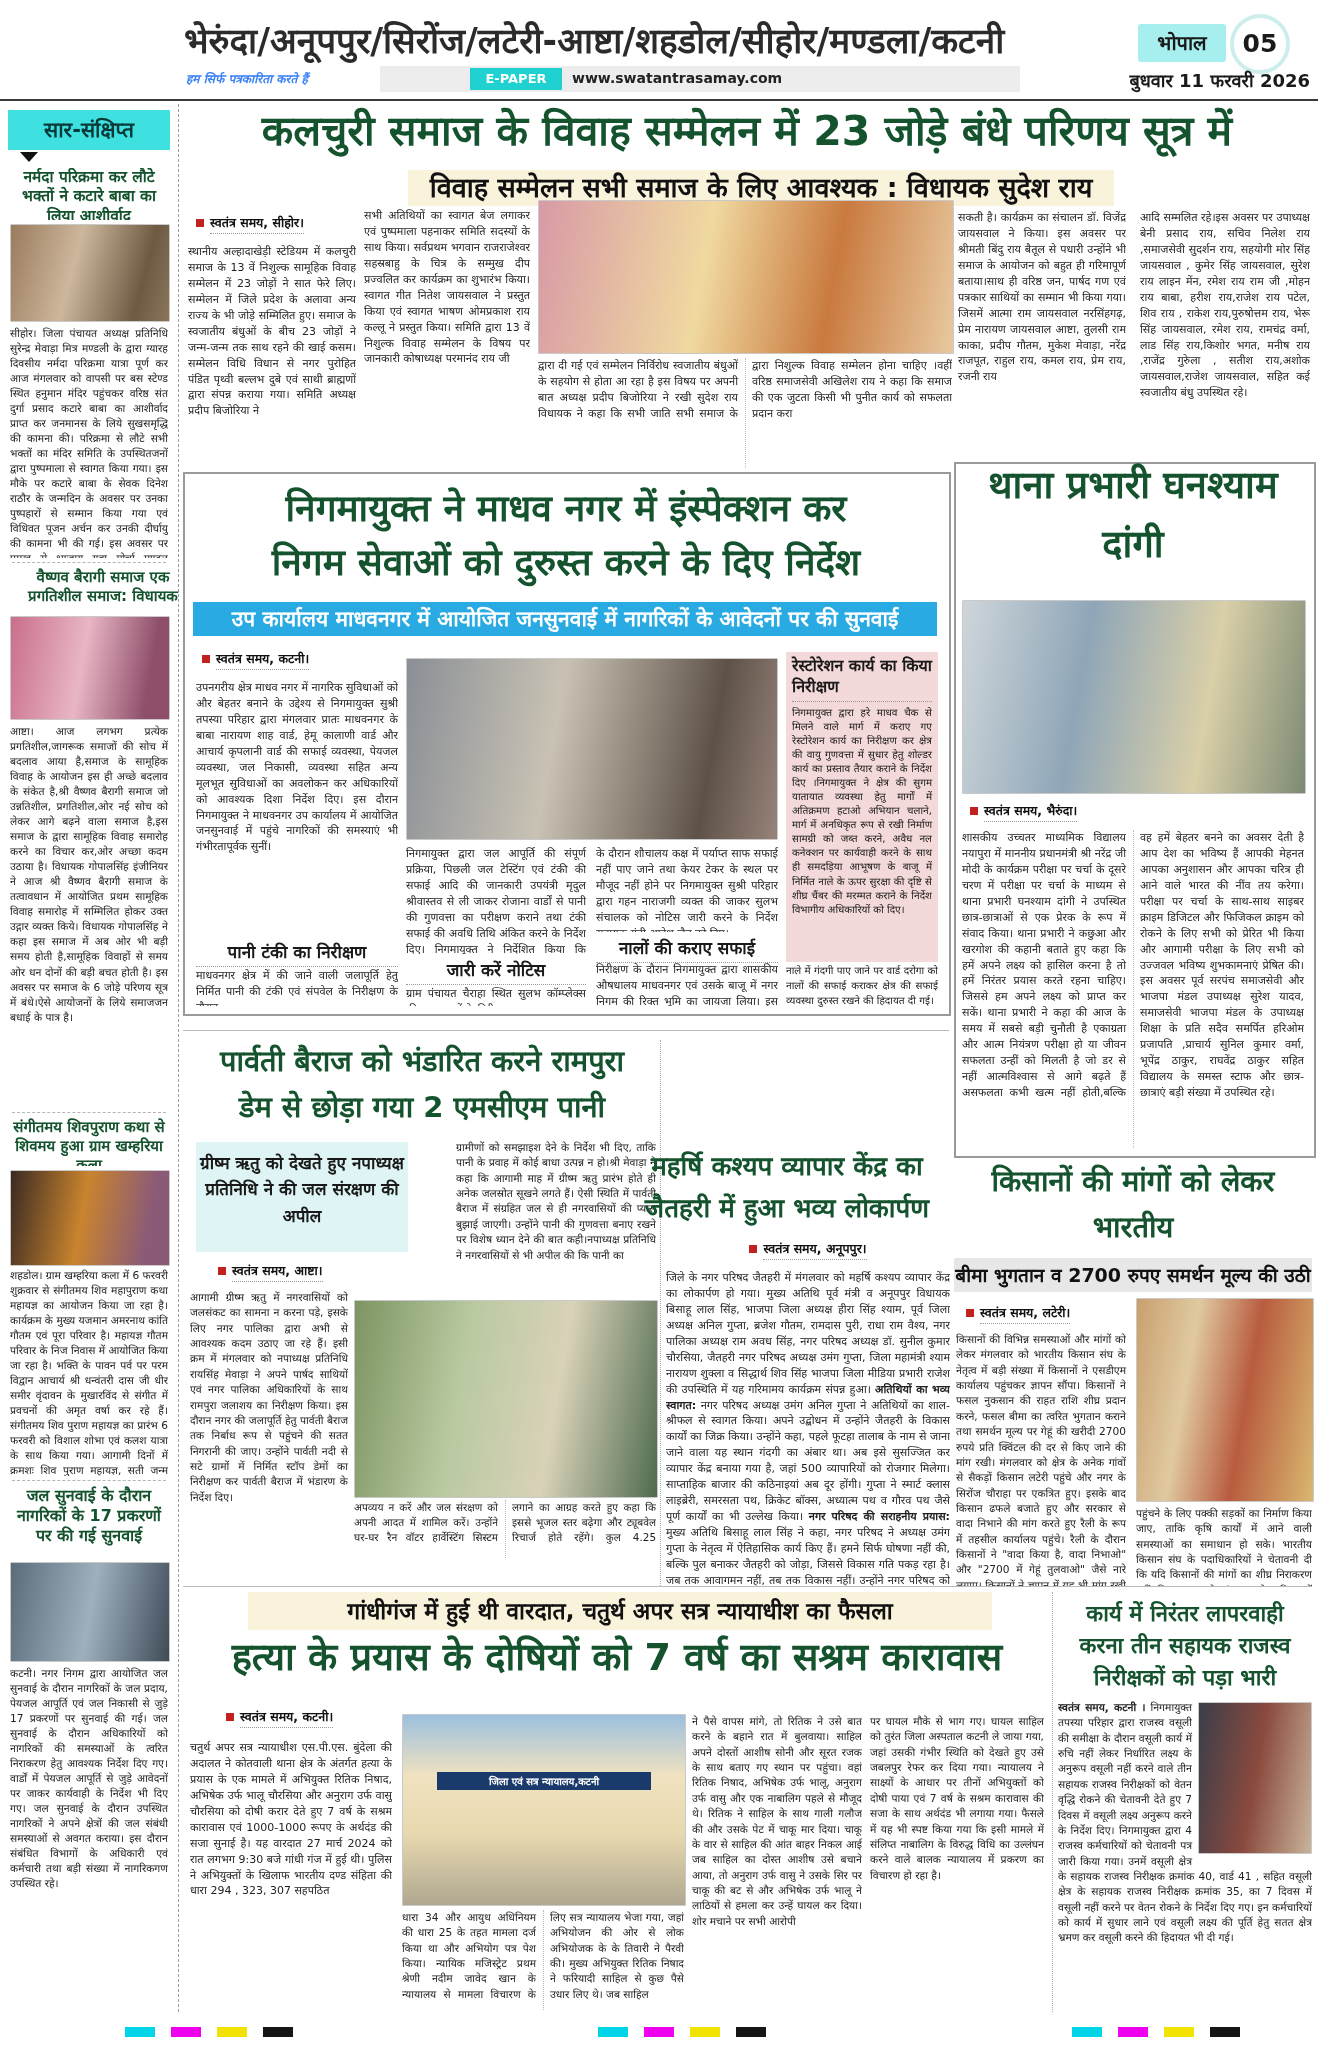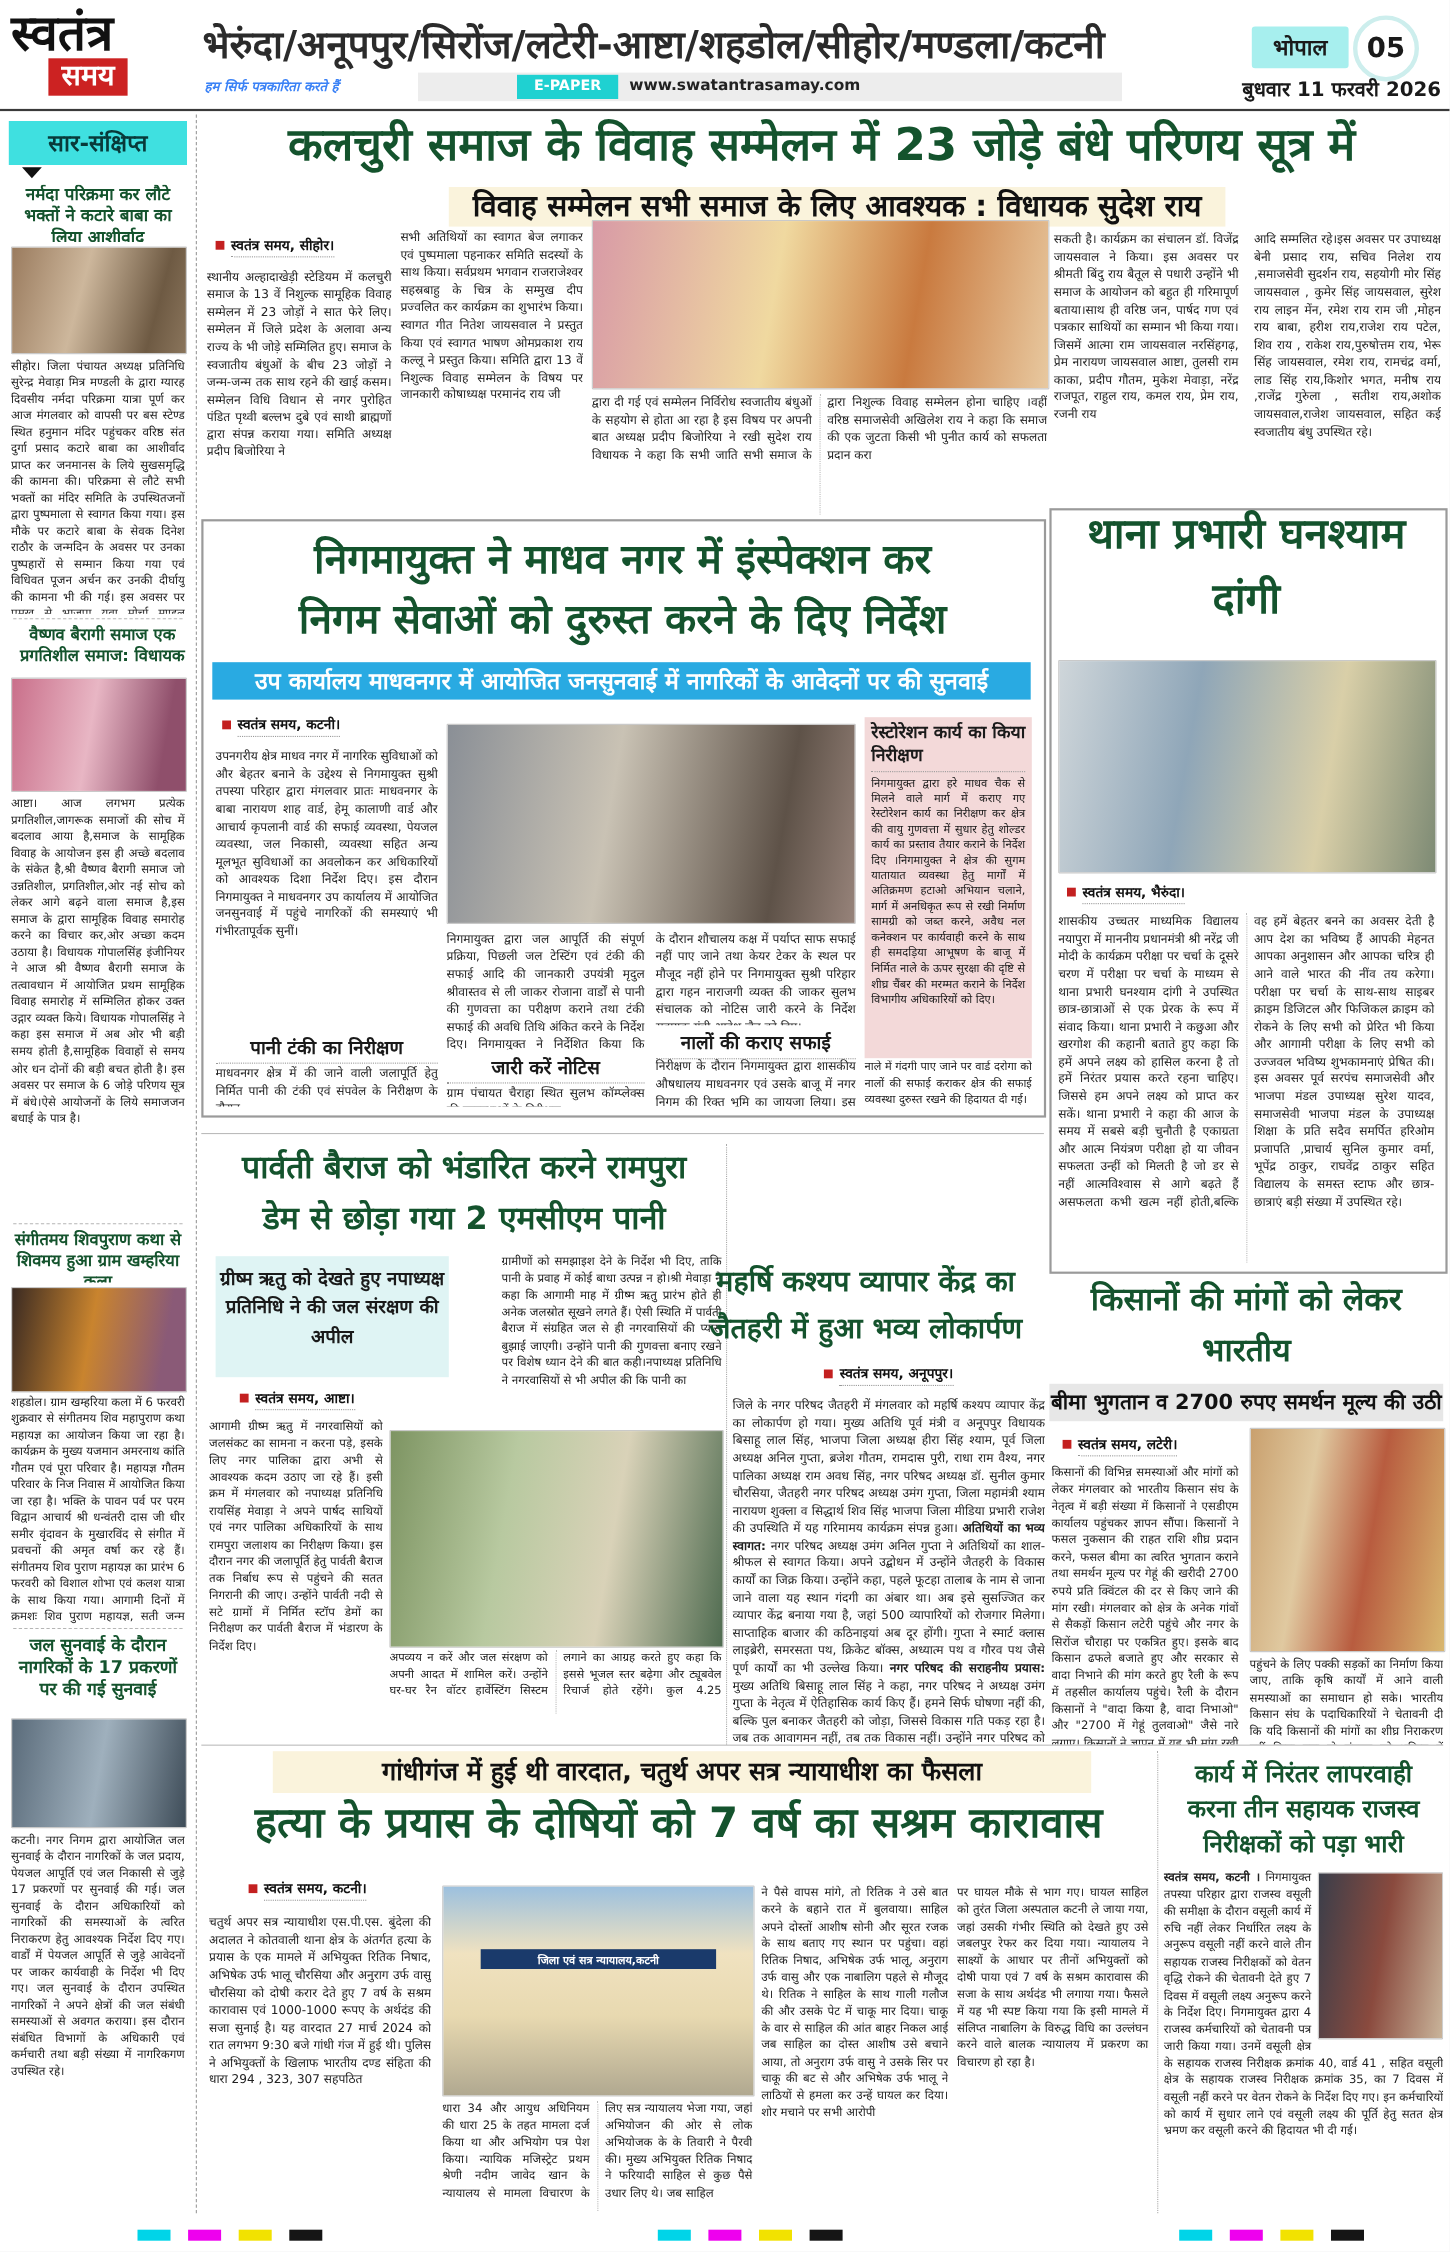--- a/index.html
+++ b/index.html
@@ -40,45 +40,41 @@
   .ph-dam{background:linear-gradient(100deg,#7d9462,#b8c9a0 35%,#d9d2b8 65%,#4f6b50)}
   .ph-farm{background:linear-gradient(100deg,#c9a06e,#e0c9a0 30%,#b85c3f 60%,#d9b870)}
   .ph-court{background:linear-gradient(180deg,#9cc0de 0%,#f0e2c0 32%,#e8d9b0 62%,#b0a890)}
   .ph-rev{background:linear-gradient(100deg,#3a3e4a,#8a4a3e 50%,#c9b49a)}
 </style>
 </head>
 <body>
 
 <div id="page">
 
-  <div class="abs" style="left:10px;top:6px;width:168px;height:92px">
-    <div style="font-size:45px;font-weight:800;color:#111;line-height:1.05">स्वतंत्र</div>
-    <div style="display:inline-block;background:#cc2222;color:#fff;font-size:26px;font-weight:800;padding:0 12px;margin-left:34px;line-height:1.3">समय</div>
-  </div>
   <div class="abs clip" style="left:184px;top:16px;width:948px;height:52px;font-size:35px;font-weight:800;color:#2b2b2b;white-space:nowrap">भेरुंदा/अनूपपुर/सिरोंज/लटेरी-आष्टा/शहडोल/सीहोर/मण्डला/कटनी</div>
   <div class="abs c" style="left:1138px;top:24px;width:88px;height:38px;background:#a7efee;border-radius:3px;font-size:20px;font-weight:800;line-height:38px">भोपाल</div>
   <div class="abs c" style="left:1230px;top:14px;width:52px;height:52px;border:4px solid #cdeeed;border-radius:50%;background:#fff;font-size:25px;font-weight:800;line-height:52px">05</div>
   <div class="abs" style="left:380px;top:66px;width:640px;height:26px;background:#ededed"></div>
   <div class="abs" style="left:186px;top:70px;width:200px;font-size:12px;font-weight:700;color:#3b82f6;font-style:italic">हम सिर्फ पत्रकारिता करते हैं</div>
   <div class="abs c" style="left:470px;top:68px;width:92px;height:22px;background:#1fd1d1;color:#fff;font-size:13px;font-weight:800;line-height:22px">E-PAPER</div>
   <div class="abs" style="left:572px;top:70px;width:260px;font-size:14px;font-weight:700;color:#222">www.swatantrasamay.com</div>
   <div class="abs" style="left:1078px;top:68px;width:232px;font-size:18px;font-weight:800;text-align:right">बुधवार 11 फरवरी 2026</div>
   <div class="abs" style="left:0;top:99px;width:1318px;height:2px;background:#3a3a3a"></div>
 
   <div class="abs vdash" style="left:178px;top:104px;height:1908px"></div>
 
   <div class="abs c" style="left:8px;top:110px;width:162px;height:40px;background:#3fe0e0;font-size:21px;font-weight:800;line-height:40px;color:#083a3a">सार-संक्षिप्त</div>
   <div class="abs" style="left:20px;top:152px;width:0;height:0;border-left:9px solid transparent;border-right:9px solid transparent;border-top:10px solid #111"></div>
 
   <div class="abs c head clip" style="left:8px;top:168px;width:162px;height:52px;font-size:15.5px">नर्मदा परिक्रमा कर लौटे भक्तों ने कटारे बाबा का लिया आशीर्वाद</div>
   <div class="abs photo ph-s1" style="left:10px;top:224px;width:158px;height:96px"></div>
   <div class="abs side-txt j clip" style="left:10px;top:326px;width:158px;height:232px">सीहोर। जिला पंचायत अध्यक्ष प्रतिनिधि सुरेन्द्र मेवाड़ा मित्र मण्डली के द्वारा ग्यारह दिवसीय नर्मदा परिक्रमा यात्रा पूर्ण कर आज मंगलवार को वापसी पर बस स्टेण्ड स्थित हनुमान मंदिर पहुंचकर वरिष्ठ संत दुर्गा प्रसाद कटारे बाबा का आशीर्वाद प्राप्त कर जनमानस के लिये सुखसमृद्धि की कामना की। परिक्रमा से लौटे सभी भक्तों का मंदिर समिति के उपस्थितजनों द्वारा पुष्पमाला से स्वागत किया गया। इस मौके पर कटारे बाबा के सेवक दिनेश राठौर के जन्मदिन के अवसर पर उनका पुष्पहारों से सम्मान किया गया एवं विधिवत पूजन अर्चन कर उनकी दीर्घायु की कामना भी की गई। इस अवसर पर प्रमुख से भाजपा युवा मोर्चा मण्डल अध्यक्ष राधेश्याम मेवाड़ा, समाजसेवी धनराज मेवाड़ा, अचल सिंह, हरिओम सिंह, शुभमसिंह सहित भक्तगण उपस्थित रहे।</div>
   <div class="abs hdash" style="left:12px;top:562px;width:154px;height:0"></div>
 
-  <div class="abs c head clip" style="left:12px;top:568px;width:162px;height:44px;font-size:15px">वैष्णव बैरागी समाज एक प्रगतिशील समाज: विधायक</div>
+  <div class="abs c head clip" style="left:22px;top:568px;width:162px;height:44px;font-size:15px">वैष्णव बैरागी समाज एक प्रगतिशील समाज: विधायक</div>
   <div class="abs photo ph-s2" style="left:10px;top:616px;width:158px;height:102px"></div>
   <div class="abs side-txt j clip" style="left:10px;top:724px;width:158px;height:384px">आष्टा। आज लगभग प्रत्येक प्रगतिशील,जागरूक समाजों की सोच में बदलाव आया है,समाज के सामूहिक विवाह के आयोजन इस ही अच्छे बदलाव के संकेत है,श्री वैष्णव बैरागी समाज जो उन्नतिशील, प्रगतिशील,ओर नई सोच को लेकर आगे बढ़ने वाला समाज है,इस समाज के द्वारा सामूहिक विवाह समारोह करने का विचार कर,ओर अच्छा कदम उठाया है। विधायक गोपालसिंह इंजीनियर ने आज श्री वैष्णव बैरागी समाज के तत्वावधान में आयोजित प्रथम सामूहिक विवाह समारोह में सम्मिलित होकर उक्त उद्गार व्यक्त किये। विधायक गोपालसिंह ने कहा इस समाज में अब ओर भी बड़ी समय होती है,सामूहिक विवाहों से समय ओर धन दोनों की बड़ी बचत होती है। इस अवसर पर समाज के 6 जोड़े परिणय सूत्र में बंधे।ऐसे आयोजनों के लिये समाजजन बधाई के पात्र है।</div>
   <div class="abs hdash" style="left:12px;top:1112px;width:154px;height:0"></div>
 
   <div class="abs c head clip" style="left:8px;top:1118px;width:162px;height:48px;font-size:15px">संगीतमय शिवपुराण कथा से शिवमय हुआ ग्राम खम्हरिया कला</div>
   <div class="abs photo ph-s3" style="left:10px;top:1170px;width:158px;height:94px"></div>
   <div class="abs side-txt j clip" style="left:10px;top:1268px;width:158px;height:208px">शहडोल। ग्राम खम्हरिया कला में 6 फरवरी शुक्रवार से संगीतमय शिव महापुराण कथा महायज्ञ का आयोजन किया जा रहा है। कार्यक्रम के मुख्य यजमान अमरनाथ कांति गौतम एवं पूरा परिवार है। महायज्ञ गौतम परिवार के निज निवास में आयोजित किया जा रहा है। भक्ति के पावन पर्व पर परम विद्वान आचार्य श्री धन्वंतरी दास जी धीर समीर वृंदावन के मुखारविंद से संगीत में प्रवचनों की अमृत वर्षा कर रहे हैं। संगीतमय शिव पुराण महायज्ञ का प्रारंभ 6 फरवरी को विशाल शोभा एवं कलश यात्रा के साथ किया गया। आगामी दिनों में क्रमशः शिव पुराण महायज्ञ, सती जन्म कथा, श्री शिव पार्वती विवाह, कार्तिकेय एवं गणेश चरित्र, उमा संहिता एवं देवी महिमा, द्वादश ज्योतिर्लिंग कथा और 13 फरवरी को यज्ञ हवन पूर्णाहुति प्रसाद वितरण कार्यक्रम का समापन किया जाएगा।</div>
   <div class="abs hdash" style="left:12px;top:1480px;width:154px;height:0"></div>
 
   <div class="abs c head clip" style="left:8px;top:1486px;width:162px;height:72px;font-size:16px">जल सुनवाई के दौरान नागरिकों के 17 प्रकरणों पर की गई सुनवाई</div>

